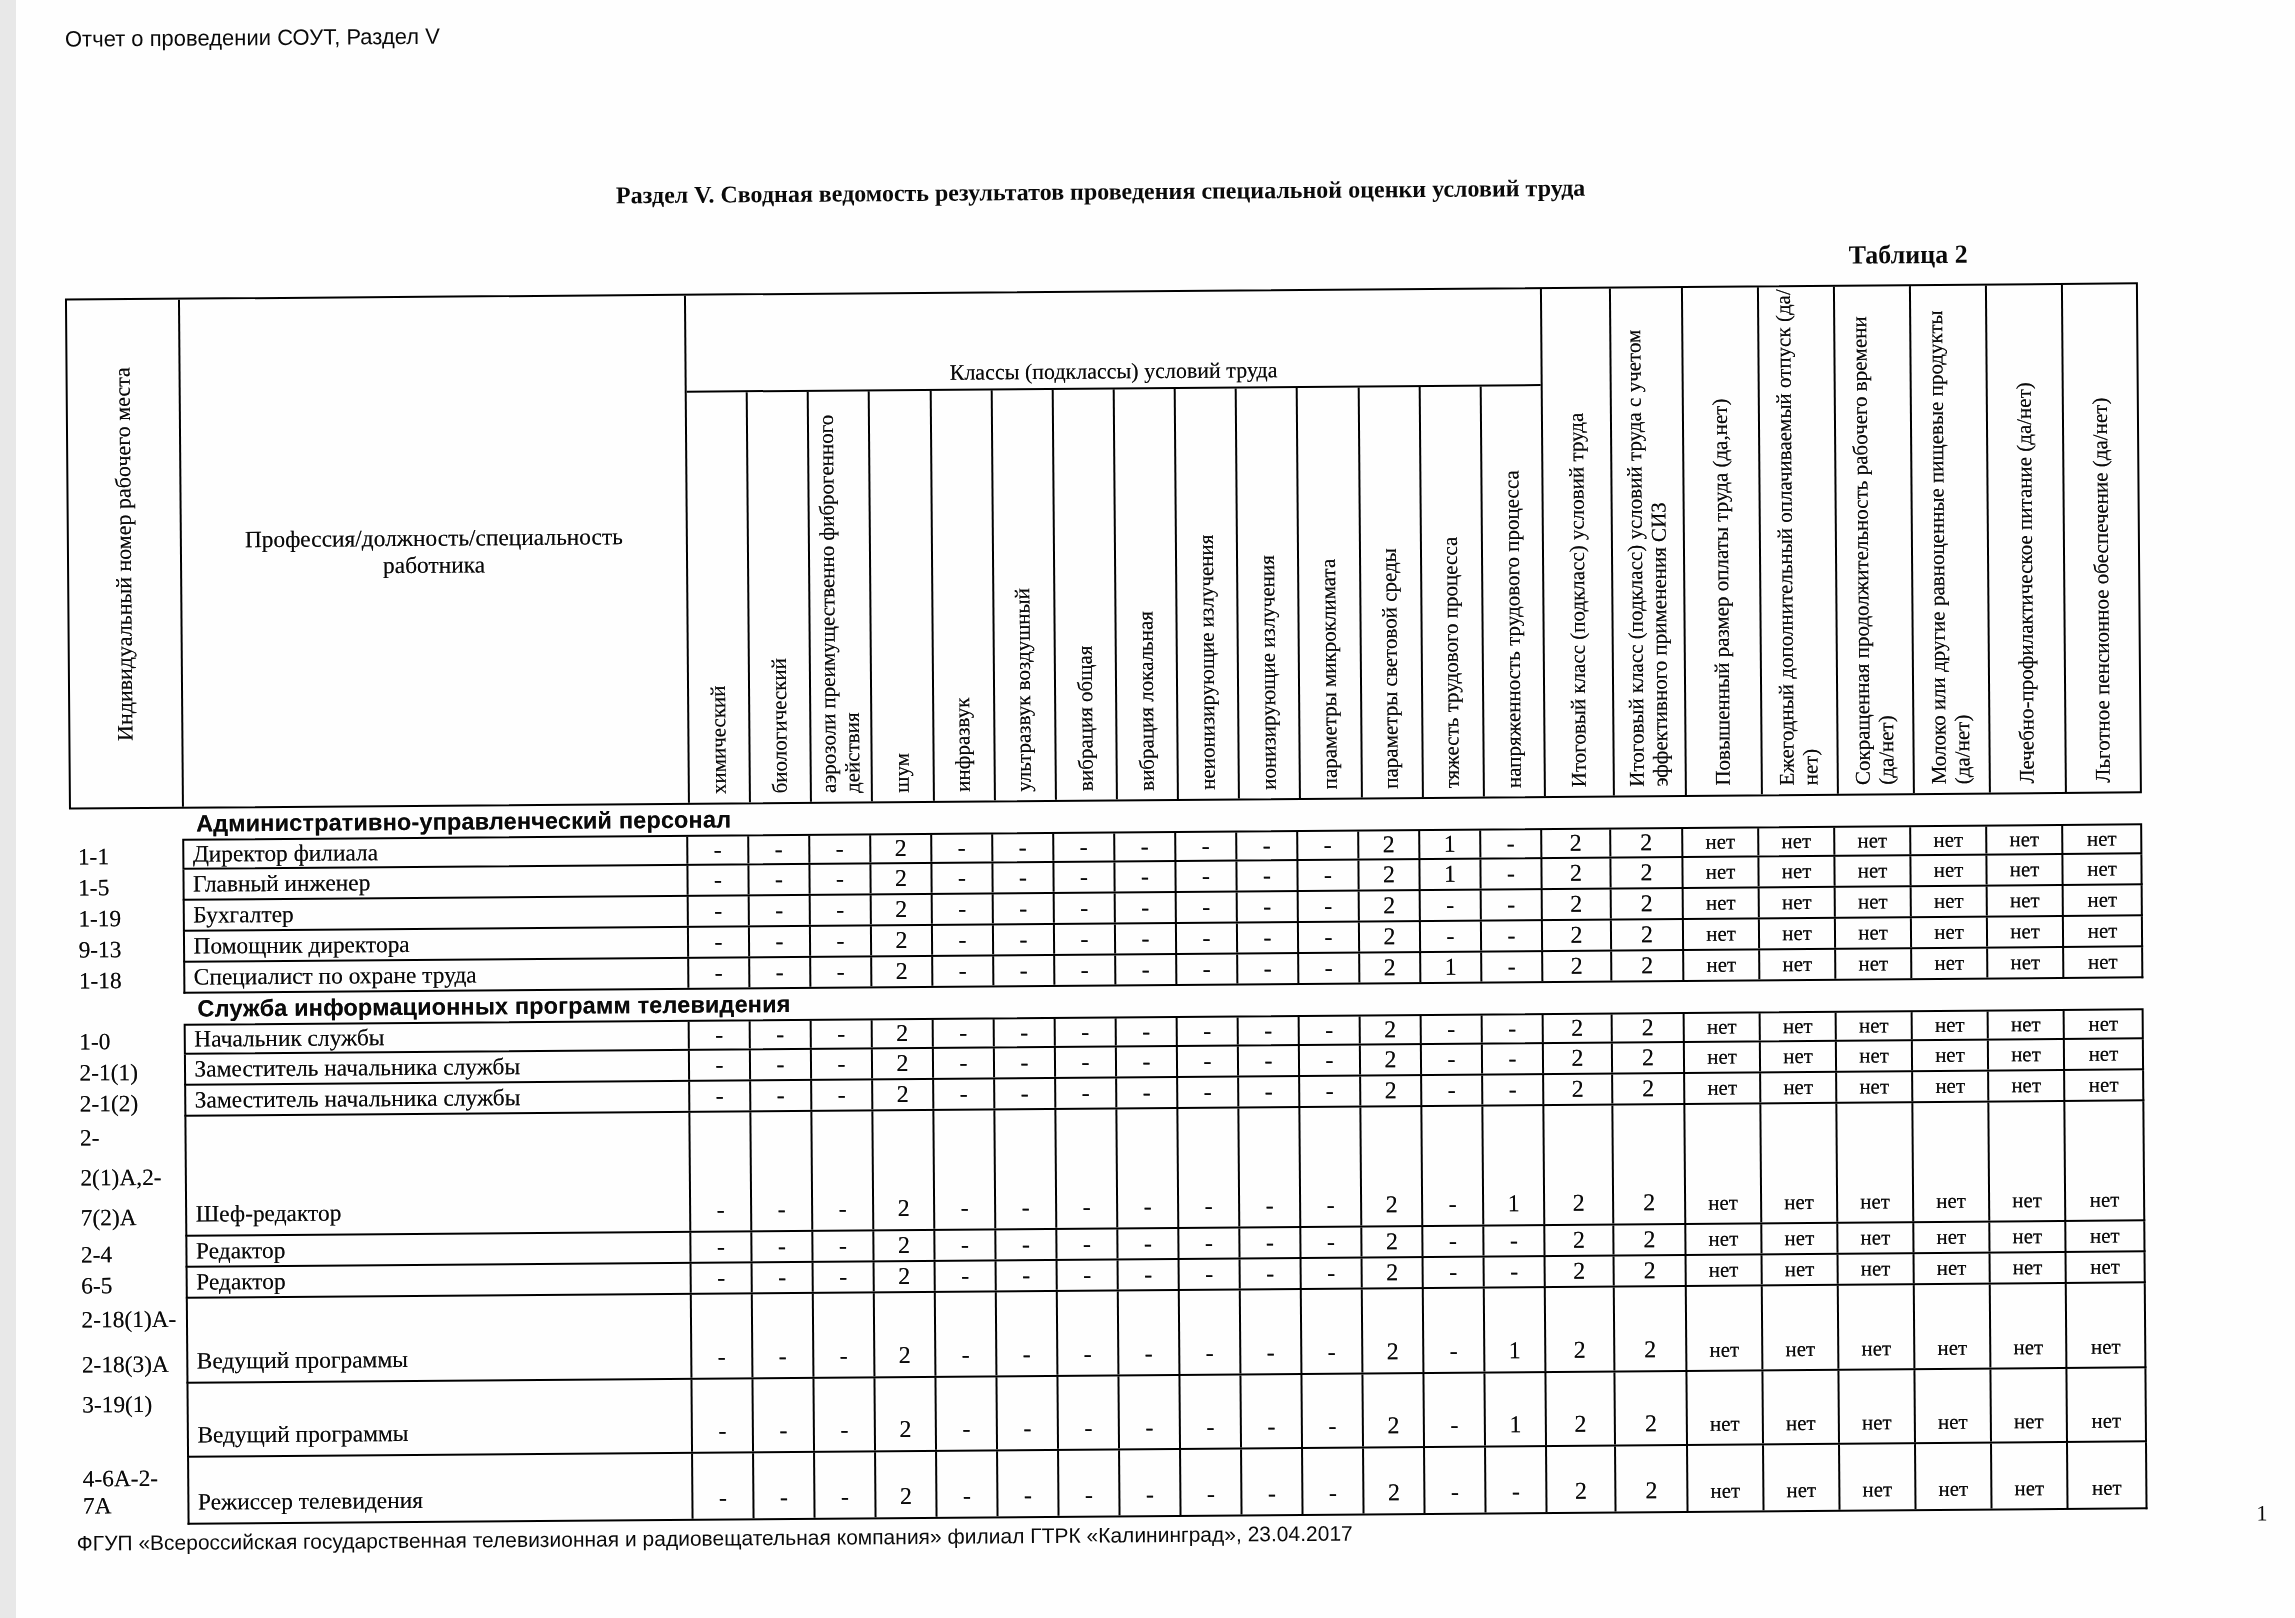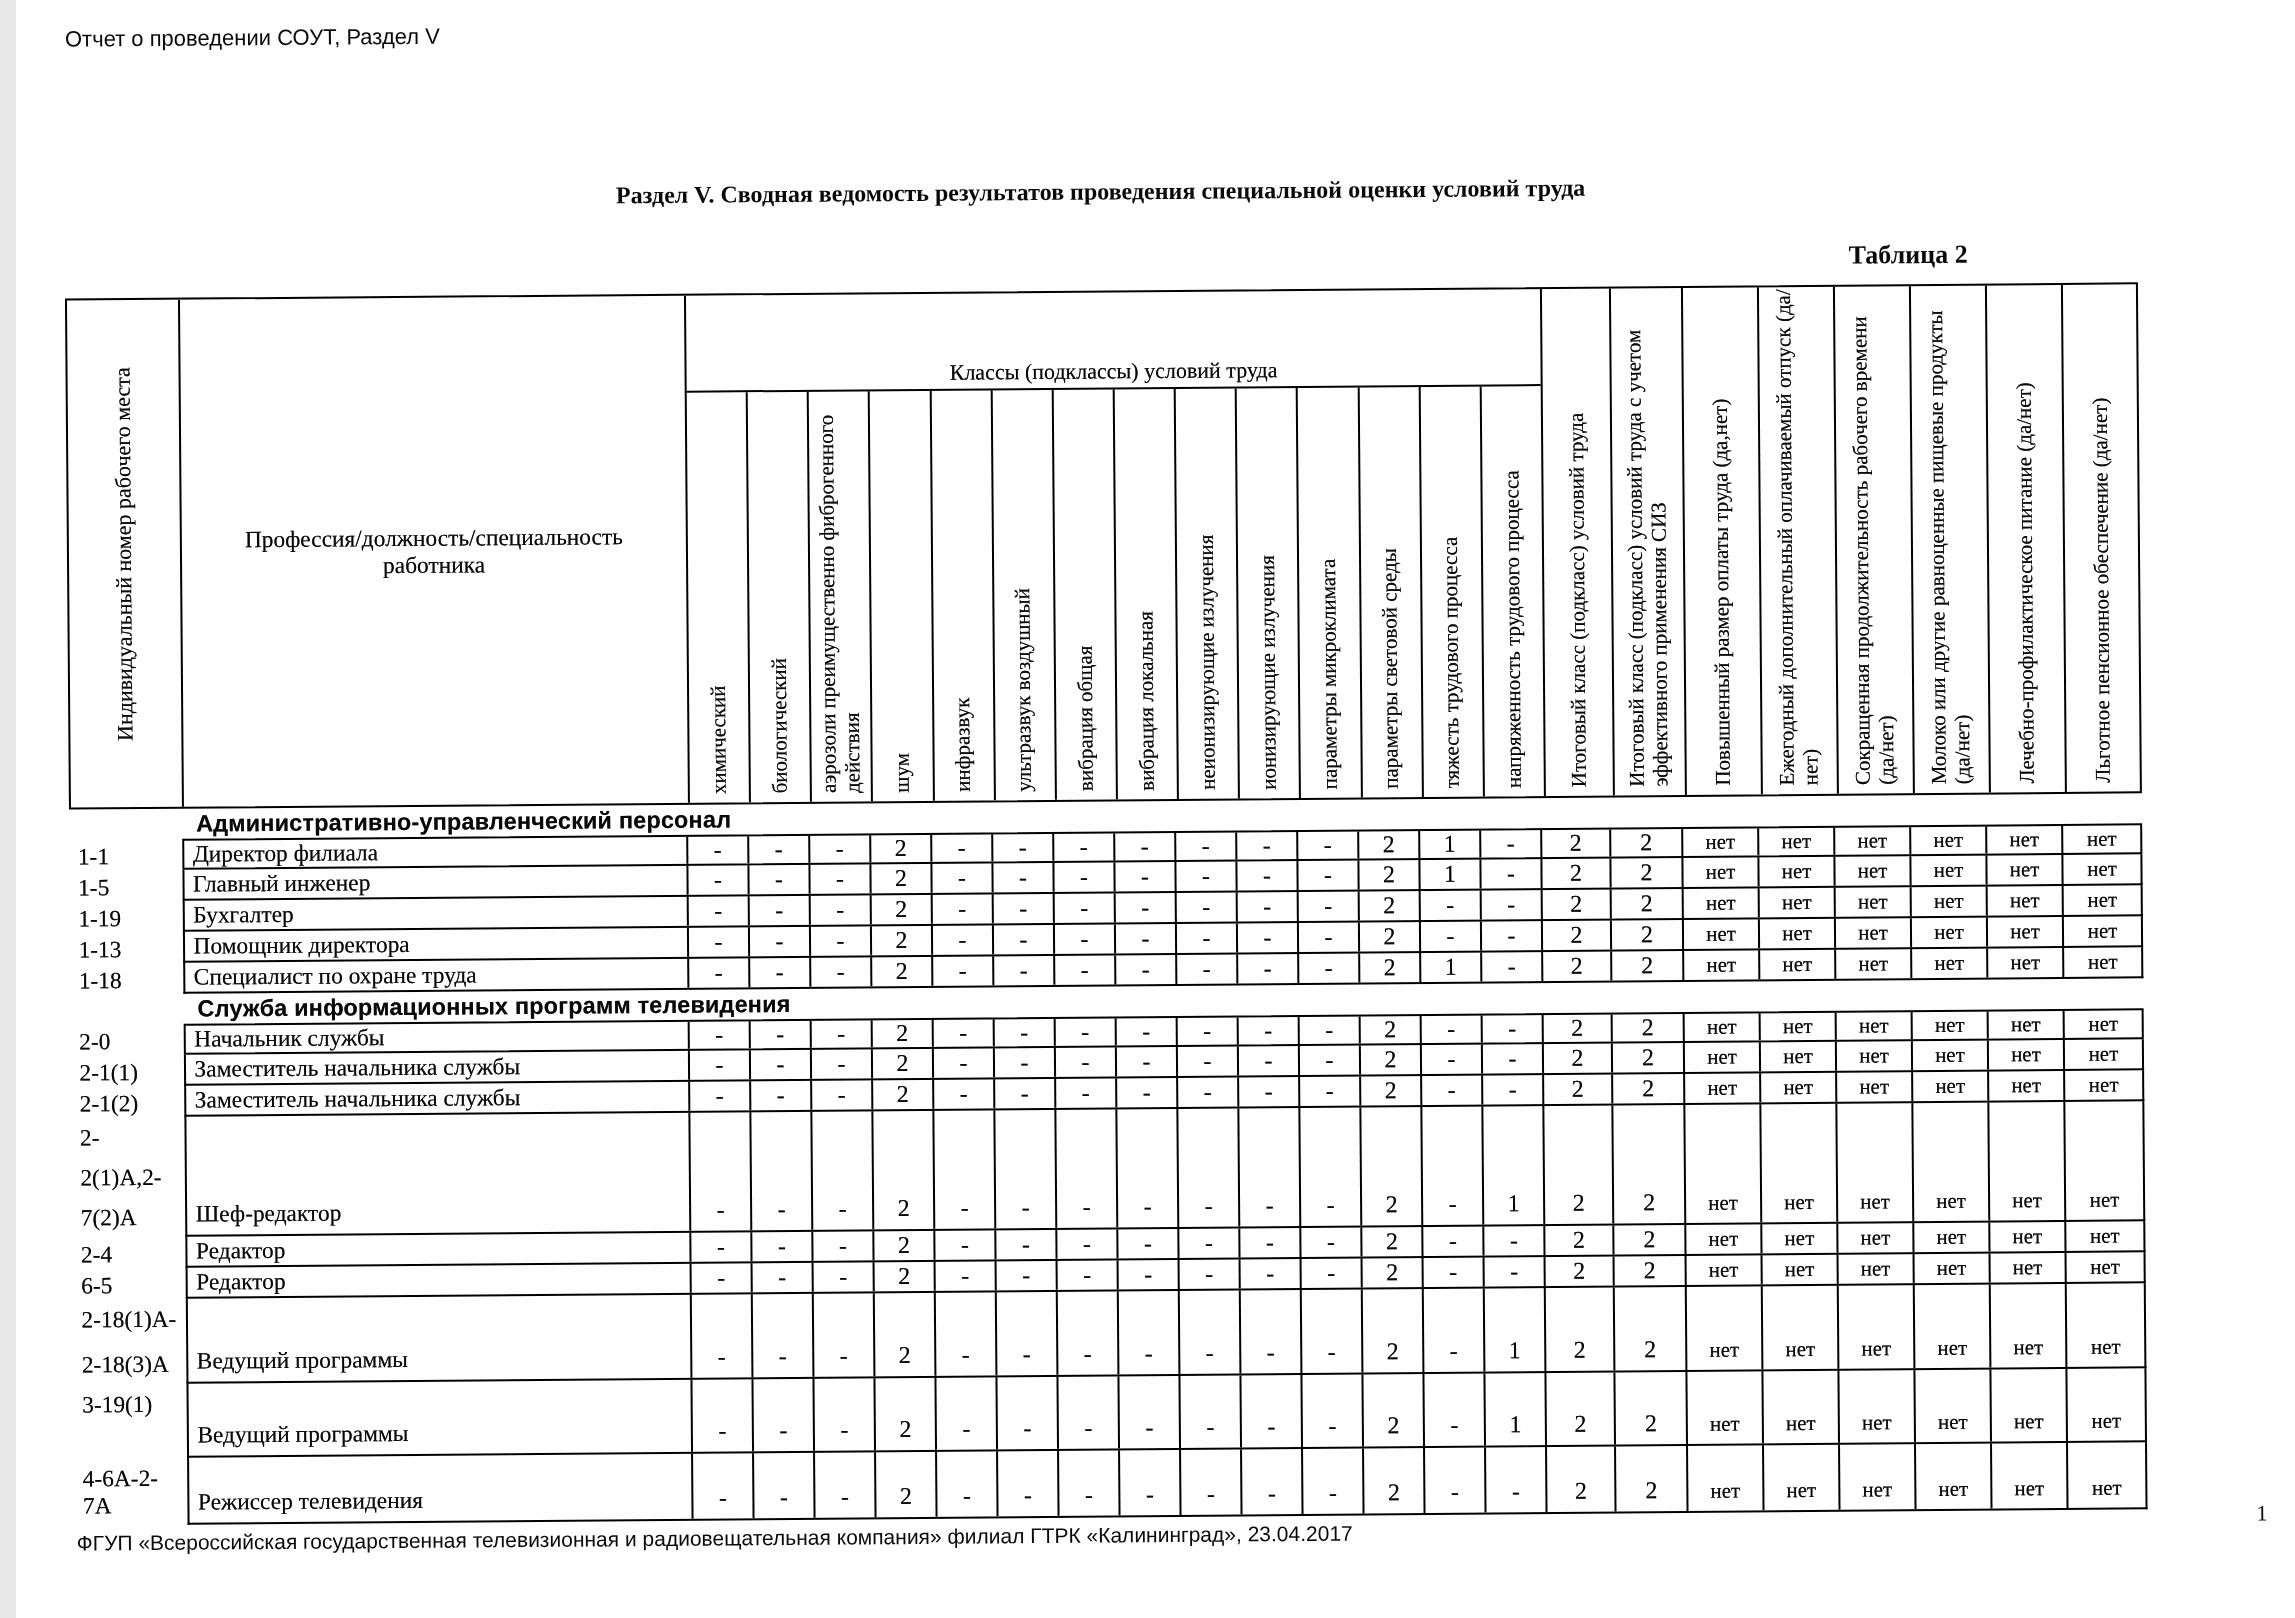--- a/index.html
+++ b/index.html
@@ -236,21 +236,21 @@
               <div class="c c-b">нет</div>
               <div class="c c-b">нет</div>
               <div class="c c-b">нет</div>
               <div class="c c-b">нет</div>
               <div class="c c-b">нет</div>
               <div class="c c-b">нет</div>
             </div>
           </div>
           <div class="row" style="height: 31px;">
             <div class="id-cell">
-              <div>1-13</div>
+              <div>9-13</div>
             </div>
             <div class="row-box">
               <div class="c c-prof">Помощник директора</div>
               <div class="c c-f">-</div>
               <div class="c c-f">-</div>
               <div class="c c-f">-</div>
               <div class="c c-f">2</div>
               <div class="c c-f">-</div>
               <div class="c c-f">-</div>
               <div class="c c-f">-</div>
@@ -297,21 +297,21 @@
               <div class="c c-b">нет</div>
               <div class="c c-b">нет</div>
               <div class="c c-b">нет</div>
               <div class="c c-b">нет</div>
               <div class="c c-b">нет</div>
             </div>
           </div>
           <div class="band">Служба информационных программ телевидения</div>
           <div class="row sec-first" style="height: 31px;">
             <div class="id-cell">
-              <div>2-0</div>
+              <div>1-0</div>
             </div>
             <div class="row-box">
               <div class="c c-prof">Начальник службы</div>
               <div class="c c-f">-</div>
               <div class="c c-f">-</div>
               <div class="c c-f">-</div>
               <div class="c c-f">2</div>
               <div class="c c-f">-</div>
               <div class="c c-f">-</div>
               <div class="c c-f">-</div>

